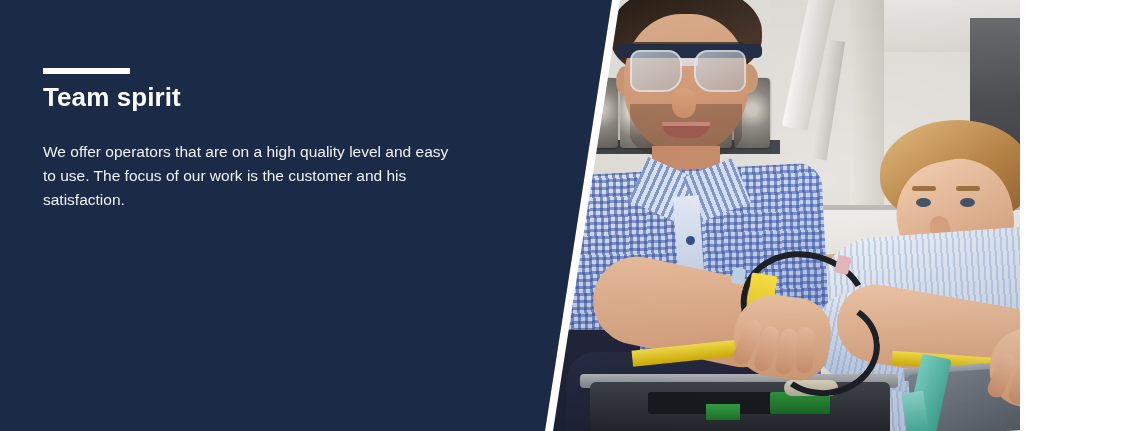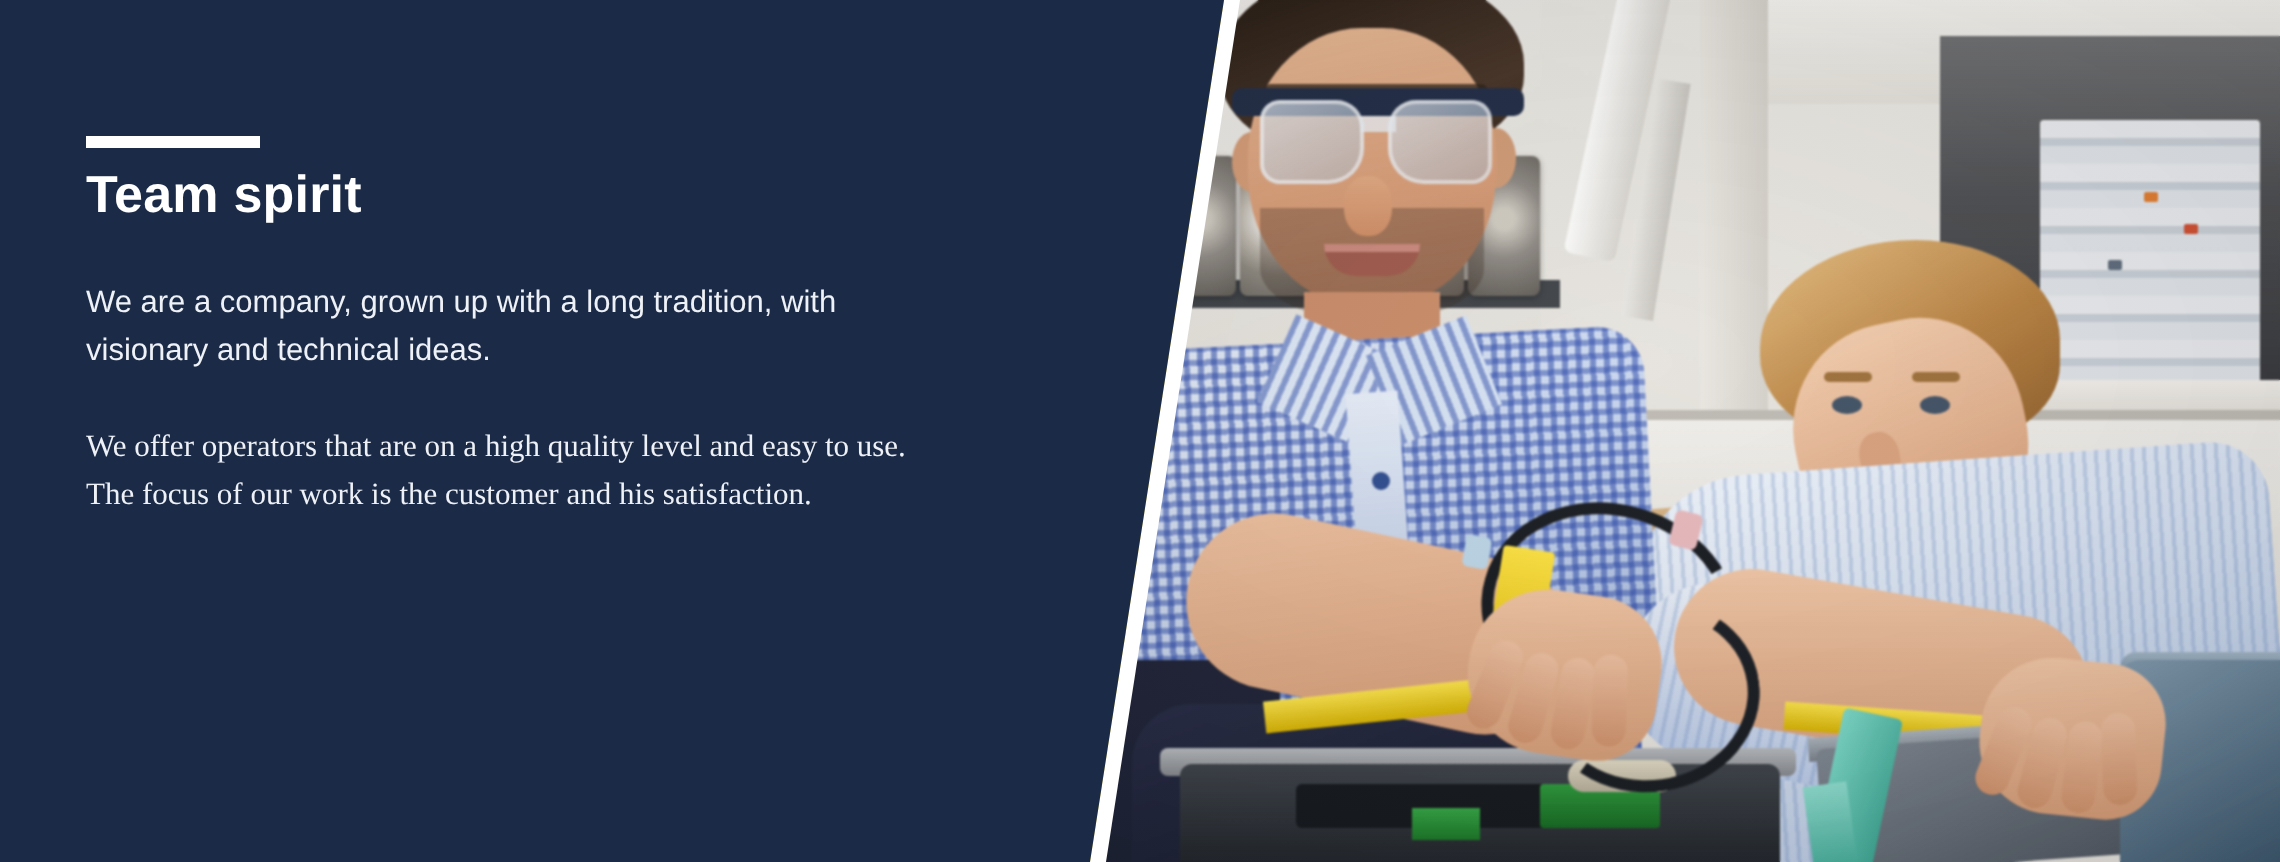--- a/index.html
+++ b/index.html
@@ -4,21 +4,21 @@
 <style>
   * { margin:0; padding:0; box-sizing:border-box; }
   html,body { background:#fff; }
   body {
     width:1140px; height:431px;
     font-family:"Liberation Sans", sans-serif;
     overflow:hidden;
   }
   #banner {
     position:relative;
-    width:1140px; height:431px;
+    width:1020px; height:431px;
     overflow:hidden;
     background:#fde047;
   }
 
   
   #photo-wrap {
     position:absolute; inset:0;
     clip-path: polygon(618px 0, 1140px 0, 1140px 431px, 551px 431px);
     overflow:hidden;
   }
@@ -327,18 +327,17 @@
       <div id="photo-vign"></div>
     </div>
   </div>
 
   <div id="diag-stripe"></div>
 
   <div id="panel">
     <div id="content">
       <div id="rule"></div>
       <h1 id="title">Team spirit</h1>
-      <p class="para">We are a company, grown up with a long tradition, with visionary and technical ideas.</p>
       <p class="para">We offer operators that are on a high quality level and easy to use. The focus of our work is the customer and his satisfaction.</p>
     </div>
   </div>
 
 </div>
 
 </body></html>

